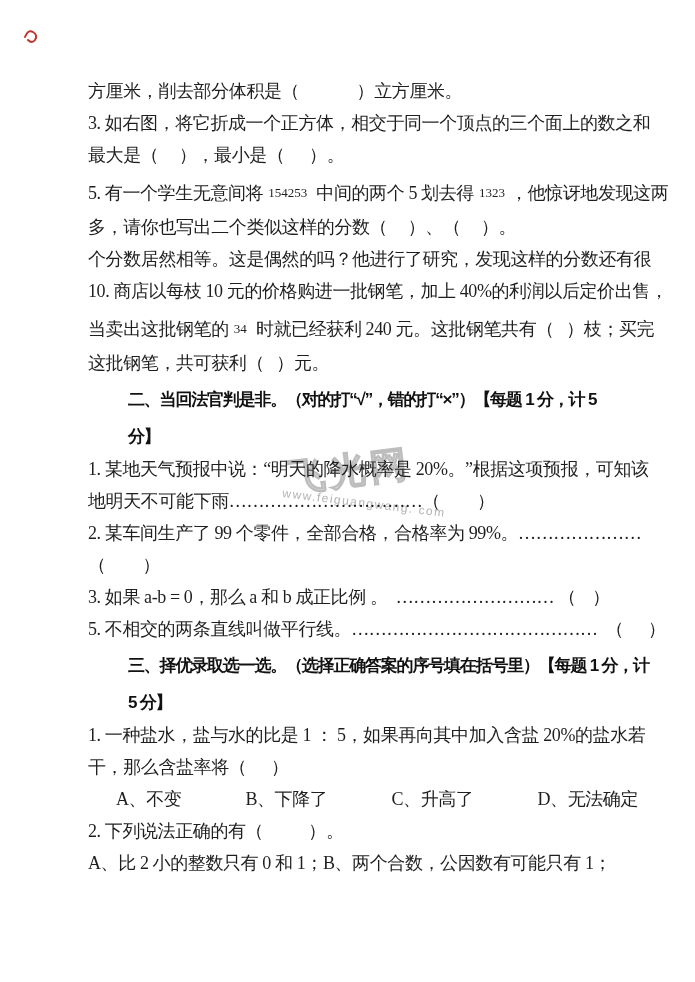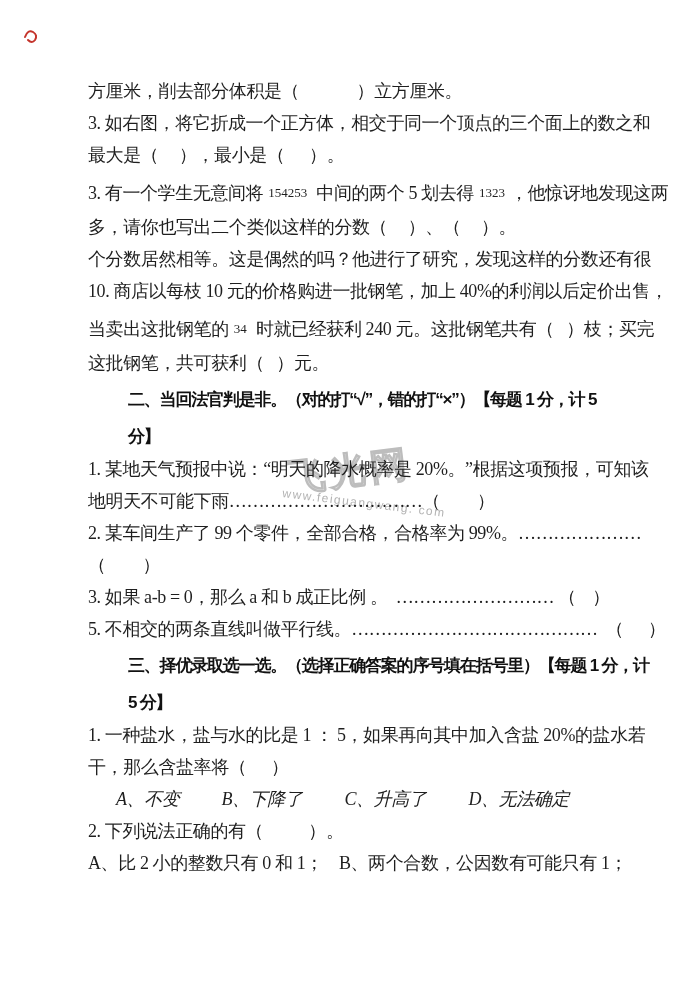--- a/index.html
+++ b/index.html
@@ -51,27 +51,25 @@
     margin:0 5px;
   }
   .frac .bar{
     align-self:stretch;
     border-top:1.4px solid #1f1f1f;
     margin:1px 0;
     height:0;
   }
   .line.options{
     display:flex;
-    gap:42px;
+    gap:64px;
     padding-left:28px;
-    font-style:italic;
   }
   .line.options-flush{
     display:flex;
-    gap:16px;
     padding-left:0;
   }
   .watermark{
     position:absolute;
     left:288px;top:444px;
     z-index:1;
     pointer-events:none;
   }
   .wm-brand{
     font-family:"Liberation Sans","DejaVu Sans",sans-serif;
@@ -110,21 +108,21 @@
 
   <div class="watermark">
     <div class="wm-brand">飞光网</div>
     <div class="wm-url">www.feiguangwang. com</div>
   </div>
 
   <main class="content" id="doc">
       <div class="line body"><span>方厘米，削去部分体积是（              ）立方厘米。</span></div>
       <div class="line body"><span>3. 如右图，将它折成一个正方体，相交于同一个顶点的三个面上的数之和</span></div>
       <div class="line body"><span>最大是（     ），最小是（      ）。</span></div>
-      <div class="line frac-line"><span>3. 有一个学生无意间将</span><span class="frac"><span>154</span><span class="bar"></span><span>253</span></span><span> 中间的两个 5 划去得</span><span class="frac"><span>13</span><span class="bar"></span><span>23</span></span><span>，他惊讶地发现这两</span></div>
+      <div class="line frac-line"><span>5. 有一个学生无意间将</span><span class="frac"><span>154</span><span class="bar"></span><span>253</span></span><span> 中间的两个 5 划去得</span><span class="frac"><span>13</span><span class="bar"></span><span>23</span></span><span>，他惊讶地发现这两</span></div>
       <div class="line body"><span>多，请你也写出二个类似这样的分数（     ）、（     ）。</span></div>
       <div class="line body"><span>个分数居然相等。这是偶然的吗？他进行了研究，发现这样的分数还有很</span></div>
       <div class="line body"><span>10. 商店以每枝 10 元的价格购进一批钢笔，加上 40%的利润以后定价出售，</span></div>
       <div class="line frac-line"><span>当卖出这批钢笔的</span><span class="frac"><span>3</span><span class="bar"></span><span>4</span></span><span> 时就已经获利 240 元。这批钢笔共有（   ）枝；买完</span></div>
       <div class="line body"><span>这批钢笔，共可获利（   ）元。</span></div>
       <div class="line heading"><span>二、当回法官判是非。（对的打“√”，错的打“×”）【每题 1 分，计 5</span></div>
       <div class="line heading"><span>分】</span></div>
       <div class="line body"><span>1. 某地天气预报中说：“明天的降水概率是 20%。”根据这项预报，可知该</span></div>
       <div class="line body"><span>地明天不可能下雨……………………………（         ）</span></div>
       <div class="line body"><span>2. 某车间生产了 99 个零件，全部合格，合格率为 99%。…………………</span></div>

